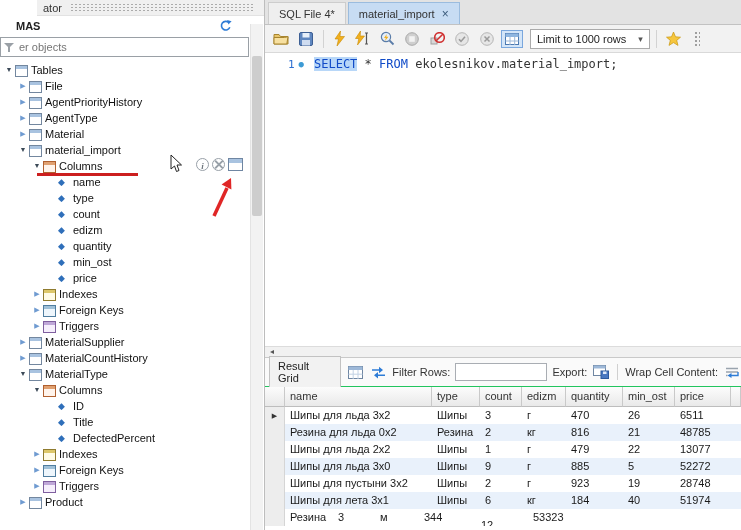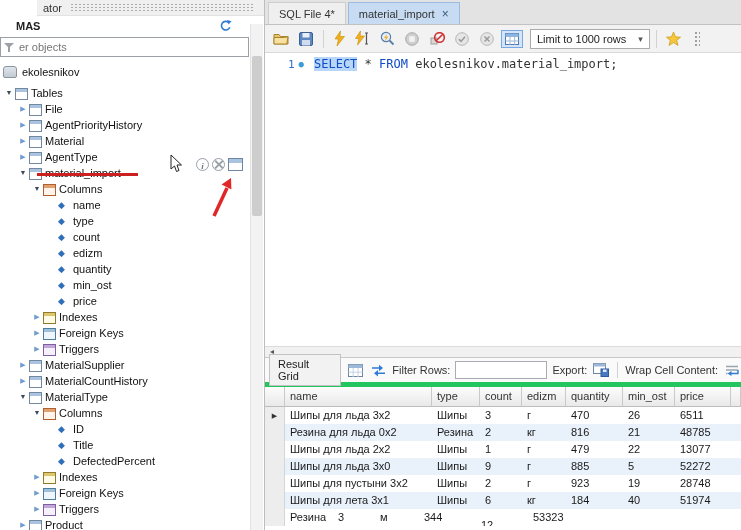--- a/index.html
+++ b/index.html
@@ -72,21 +72,21 @@
   .editor{height:293px;background:#fff;display:flex;font-family:"DejaVu Sans Mono",monospace;font-size:12px;cursor:text;}
   .gutter{width:42px;display:flex;justify-content:flex-end;align-items:flex-start;gap:4px;padding-top:4px;flex:0 0 42px;}
   .ln{color:#2e6fd0;font-size:11px;line-height:15px;}
   .stmt{color:#3d9bd5;font-size:9px;line-height:15px;margin-right:3px;}
   .code{padding:4px 0 0 7px;white-space:pre;line-height:15px;}
   .kw{color:#0f4ac8;}
   .kw.sel{background:#b8d7f8;}
   .pl,.idn{color:#333;}
   .hscroll{height:12px;background:#f1f1f1;border-top:1px solid #dcdcdc;border-bottom:1px solid #c9c9c9;display:flex;align-items:center;}
   .sbtn{width:14px;text-align:center;font-size:8px;color:#555;line-height:10px;}
-  .rgbar{height:29px;background:#fafafa;border-bottom:5px solid #22c55e;display:flex;align-items:center;gap:5px;padding-left:4px;font-size:11px;}
+  .rgbar{height:29px;background:#fafafa;border-bottom:1px solid #22c55e;display:flex;align-items:center;gap:5px;padding-left:4px;font-size:11px;}
   .rg-tab{border:1px solid #c2c2c2;background:#f2f2f2;padding:3px 8px;color:#222;}
   .lbl{color:#333;white-space:nowrap;}
   .rg-filter{width:92px;height:18px;border:1px solid #a9adb3;font-size:11px;padding:0 3px;font-family:"Liberation Sans",sans-serif;}
   .vbar{width:1px;height:16px;background:#d0d0d0;margin:0 2px;flex:0 0 1px;}
   .grid{background:#fff;}
   .ghead{height:20px;display:flex;}
   .gh{flex:0 0 auto;border-right:1px solid #c9c9c9;border-bottom:1px solid #bdbdbd;background:linear-gradient(#fcfcfc,#e9e9e9);line-height:19px;padding-left:5px;font-size:11px;color:#333;overflow:hidden;white-space:nowrap;}
   .gh.fill,.gc.fill{flex:1 1 auto;padding:0;}
   .grow{height:17px;display:flex;background:#fff;}
   .grow.alt{background:#e9f1fb;}
@@ -110,49 +110,45 @@
         <svg width="13" height="12" viewBox="0 0 13 12">
             <path d="M10.8 7.2a4.3 4.3 0 1 1-1-4.6" fill="none" stroke="#2e7cd6" stroke-width="1.6"></path>
             <polygon points="8.2,0 12.6,1.2 9.4,4.4" fill="#2e7cd6"></polygon>
           </svg>
       </span>
     </div>
     <div class="filter-row">
       <span class="funnel"></span>
       <input class="filter-input" type="text" placeholder="er objects" style="">
     </div>
-    <div class="schema-row">
-      <span class="schema-ico"></span>
-      <span class="schema-name">ekolesnikov</span>
-    </div>
     <div class="tree">
         <div class="trow" style="padding-left: 4px;">
           <span class="arrow expanded">▼</span>
           <span class="ticon tables-folder"></span>
           <span class="tlabel">Tables</span>
         </div>
         <div class="trow" style="padding-left: 18px;">
           <span class="arrow collapsed">▶</span>
           <span class="ticon table"></span>
           <span class="tlabel">File</span>
         </div>
         <div class="trow" style="padding-left: 18px;">
           <span class="arrow collapsed">▶</span>
           <span class="ticon table"></span>
           <span class="tlabel">AgentPriorityHistory</span>
         </div>
         <div class="trow" style="padding-left: 18px;">
           <span class="arrow collapsed">▶</span>
           <span class="ticon table"></span>
+          <span class="tlabel">AgentType</span>
+        </div>
+        <div class="trow" style="padding-left: 18px;">
+          <span class="arrow collapsed">▶</span>
+          <span class="ticon table"></span>
           <span class="tlabel">Material</span>
-        </div>
-        <div class="trow" style="padding-left: 18px;">
-          <span class="arrow collapsed">▶</span>
-          <span class="ticon table"></span>
-          <span class="tlabel">AgentType</span>
         </div>
         <div class="trow" style="padding-left: 18px;">
           <span class="arrow expanded">▼</span>
           <span class="ticon table"></span>
           <span class="tlabel">material_import</span>
         </div>
         <div class="trow" style="padding-left: 32px;">
           <span class="arrow expanded">▼</span>
           <span class="ticon columns-folder"></span>
           <span class="tlabel">Columns</span>

